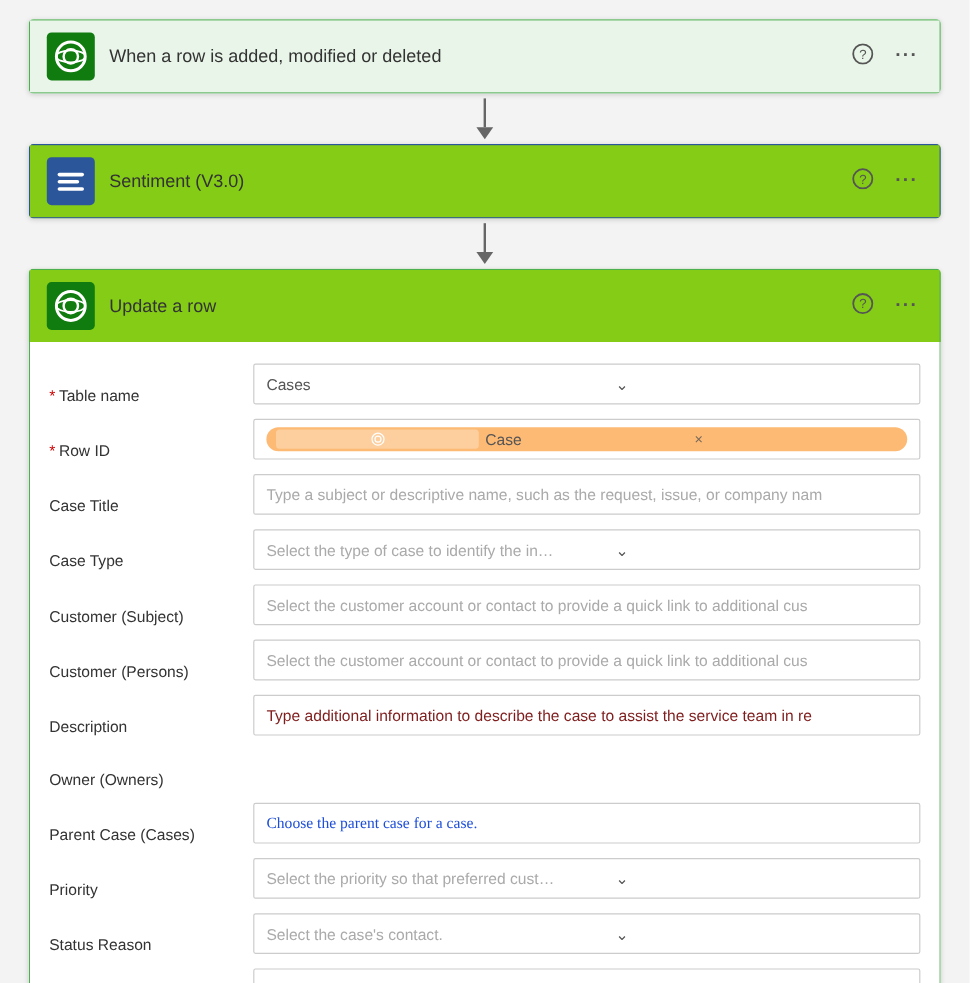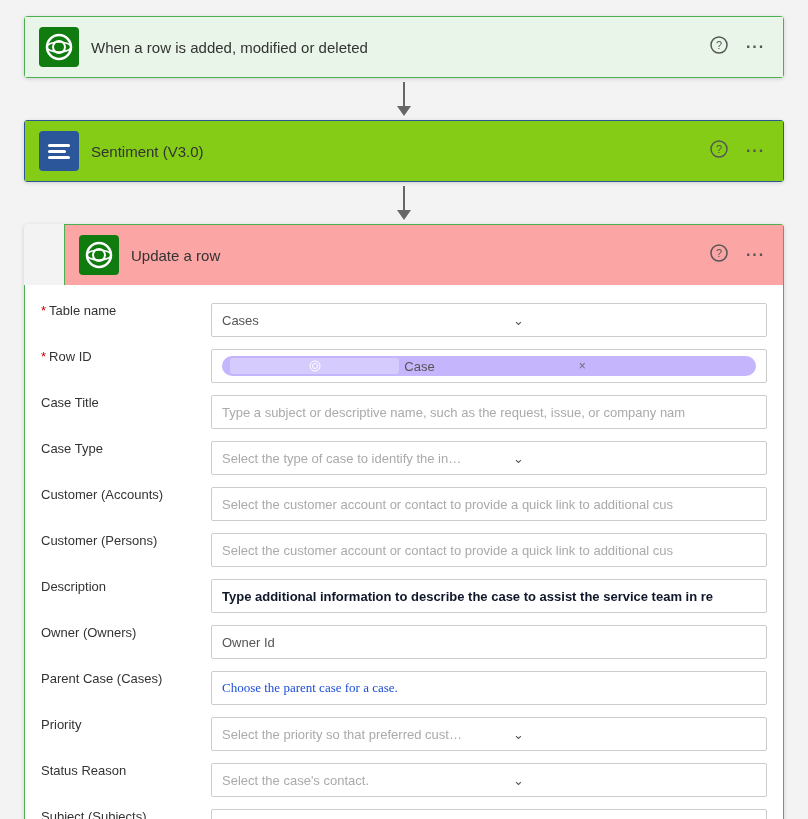--- a/index.html
+++ b/index.html
@@ -101,40 +101,39 @@
     .card-sentiment .step-header {
       background: #84cc16;
       border: 1.5px solid #2b579a;
     }
     .card-sentiment .step-icon {
       background: #2b579a;
     }
 
     
     .card-update .step-header {
-      background: #fca5a5;
+      background: #84cc16;
       border: 1.5px solid #4caf50;
       border-bottom: none;
-      margin-left: 40px;
     }
     .card-update .step-icon {
       background: #107c10;
     }
 
     .card-update-body {
       border: 1.5px solid #4caf50;
       border-top: none;
       border-radius: 0 0 4px 4px;
       background: #fff;
       padding: 12px 0;
     }
 
     .form-row {
       display: flex;
-      align-items: flex-start;
+      align-items: flex-end;
       padding: 6px 16px;
       min-height: 44px;
     }
 
     .form-label {
       width: 170px;
       font-size: 13px;
       color: #333;
       flex-shrink: 0;
     }
@@ -179,21 +178,21 @@
     .dropdown-chevron {
       color: #555;
       font-size: 14px;
       flex-shrink: 0;
       margin-left: 6px;
     }
 
     .token-chip {
       display: inline-flex;
       align-items: center;
-      background: #c4b5fd;
+      background: #fdba74;
       color: #fff;
       border-radius: 12px;
       padding: 2px 8px;
       font-size: 12px;
       gap: 5px;
     }
 
     .token-chip .chip-icon {
       width: 16px;
       height: 16px;
@@ -360,51 +359,48 @@
           <span>Case Type</span>
         </div>
         <div class="form-input with-dropdown">
           <span style="color:#aaa;">Select the type of case to identify the incident for use in case routing and</span>
           <span class="dropdown-chevron">⌄</span>
         </div>
       </div>
 
       <div class="form-row">
         <div class="form-label">
-          <span>Customer (Accounts)</span>
+          <span>Customer (Subject)</span>
         </div>
         <div class="form-input">
           <span style="color:#aaa;">Select the customer account or contact to provide a quick link to additional cus</span>
         </div>
       </div>
 
       <div class="form-row">
         <div class="form-label">
           <span>Customer (Persons)</span>
         </div>
         <div class="form-input">
           <span style="color:#aaa;">Select the customer account or contact to provide a quick link to additional cus</span>
         </div>
       </div>
 
       <div class="form-row">
         <div class="form-label">
           <span>Description</span>
         </div>
         <div class="form-input">
-          <span style="color:#0f172a;font-weight:bold;">Type additional information to describe the case to assist the service team in re</span>
+          <span style="color:#7f1d1d;">Type additional information to describe the case to assist the service team in re</span>
         </div>
       </div>
 
       <div class="form-row">
         <div class="form-label">
           <span>Owner (Owners)</span>
-        </div>
-        <div class="form-input">
-          <span style="color:#555;">Owner Id</span>
         </div>
       </div>
 
       <div class="form-row">
         <div class="form-label">
           <span>Parent Case (Cases)</span>
         </div>
         <div class="form-input">
           <span style="color:#1d4ed8;font-family:Liberation Serif, serif;">Choose the parent case for a case.</span>
         </div>

